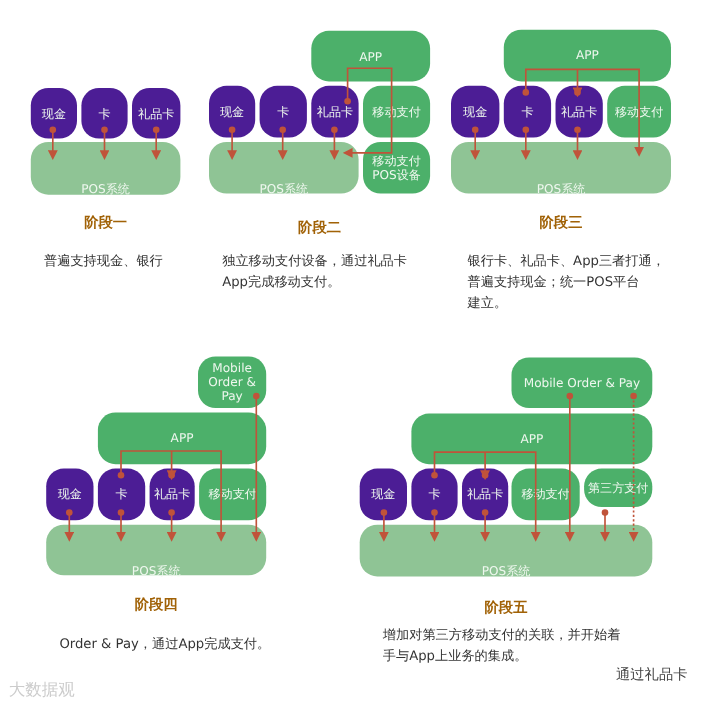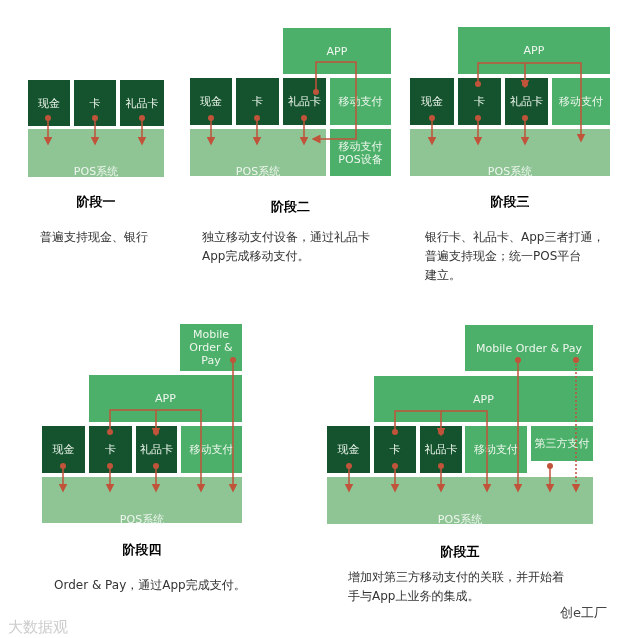--- a/index.html
+++ b/index.html
@@ -1,21 +1,21 @@
 <!DOCTYPE html>
 <html><head>
 <meta charset="utf-8">
 <style>
   html,body{margin:0;padding:0;background:#ffffff;}
   body{width:640px;height:638px;position:relative;overflow:hidden;font-family:"DejaVu Sans","Liberation Sans",sans-serif;}
-  .blk{position:absolute;display:flex;align-items:center;justify-content:center;text-align:center;color:#eef7ee;font-size:11px;line-height:13px;box-sizing:border-box;}
-  .light{background:#14532d;text-align:center;}
+  .blk{position:absolute;display:flex;align-items:center;justify-content:center;text-align:center;color:#eef7ee;font-size:11px;line-height:13px;box-sizing:border-box;border-radius:16px;}
+  .light{background:#4c1d95;text-align:center;}
   .dark{background:#4cb06a;}
   .pos{background:#8fc495;align-items:flex-start;padding-top:36px;}
-  .title{position:absolute;color:#000000;font-size:13px;font-weight:bold;text-align:center;}
+  .title{position:absolute;color:#a16207;font-size:13px;font-weight:bold;text-align:center;}
   .desc{position:absolute;color:#333;font-size:12px;line-height:19px;margin-left:12px;}
   svg.arrows{position:absolute;left:0;top:0;pointer-events:none;}
   .wm{position:absolute;font-size:15px;color:#ccc;}
   .wm2{position:absolute;font-size:13px;color:#444;}
 </style>
 </head>
 <body>
 
 <div class="blk light" style="left:28px;top:80px;width:42px;height:46px;">现金</div>
 <div class="blk light" style="left:74px;top:80px;width:42px;height:46px;">卡</div>
@@ -142,13 +142,13 @@
       <circle cx="441" cy="466" r="3"></circle>
       <circle cx="395" cy="432" r="3"></circle>
       <circle cx="441" cy="432" r="3"></circle>
       <circle cx="518" cy="360" r="3"></circle>
       <circle cx="550" cy="466" r="3"></circle>
       <circle cx="576" cy="360" r="3"></circle>
   </g>
 </svg>
 
 <div class="wm" style="left:8px;top:618px;">大数据观</div>
-<div class="wm2" style="left:560px;top:604px;">创e工厂</div>
+<div class="wm2" style="left:560px;top:604px;">通过礼品卡</div>
 
 </body></html>

